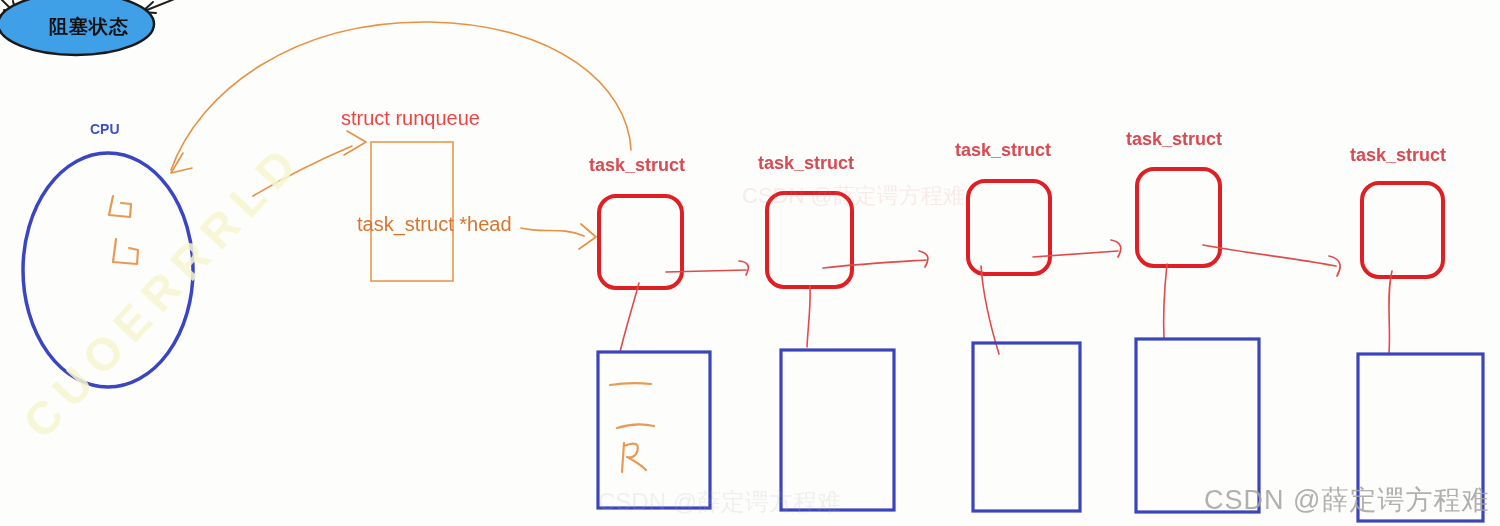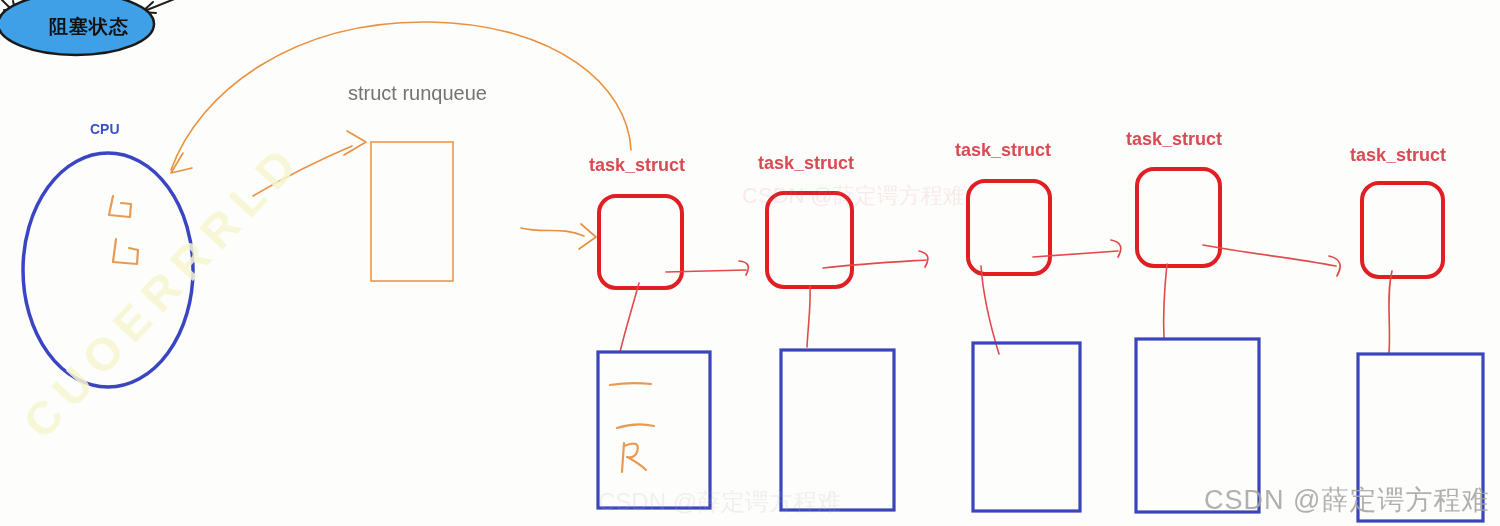--- a/index.html
+++ b/index.html
@@ -5,21 +5,21 @@
   html,body{margin:0;padding:0;background:#ffffff;}
   .stage{
     position:relative;width:1500px;height:526px;overflow:hidden;
     background:#fdfdfc;
     font-family:"Liberation Sans","DejaVu Sans",sans-serif;
   }
   .stage svg{position:absolute;left:0;top:0;}
   .lbl{position:absolute;white-space:nowrap;z-index:5;}
   .blocked-label{left:37px;top:14px;font-size:19px;font-weight:bold;color:#111;letter-spacing:1px;margin-left:12px;}
   .cpu-label{left:90px;top:121px;font-size:14px;font-weight:600;color:#3a50cc;}
-  .runqueue-label{left:341px;top:82px;font-size:20px;color:#737373;margin-left:7px;}
+  .runqueue-label{left:341px;top:107px;font-size:20px;color:#ef4444;}
   .head-label{left:357px;top:213px;font-size:20px;color:#d9742f;}
   .task-label{font-size:18px;font-weight:600;color:#d94a52;}
   .t1{left:589px;top:155px;} .t2{left:758px;top:153px;} .t3{left:955px;top:140px;}
   .t4{left:1126px;top:129px;} .t5{left:1350px;top:145px;}
   .watermark-main{left:1204px;top:482px;font-size:27px;color:rgba(165,165,165,0.88);letter-spacing:1px;z-index:6;}
   .watermark-ghost1{left:598px;top:486px;font-size:24px;color:rgba(175,175,175,0.18);z-index:6;}
   .watermark-ghost2{left:742px;top:181px;font-size:22px;color:rgba(214,130,130,0.14);z-index:6;}
   .watermark-diag{
     left:12px;top:412px;font-size:46px;font-weight:bold;letter-spacing:10px;
     color:rgba(246,246,208,0.85);transform:rotate(-47deg);transform-origin:0 0;z-index:1;
@@ -101,20 +101,21 @@
       <path d="M617,428 Q636,422 654,426"></path>
       <path d="M624,443 L622,472"></path>
       <path d="M624,446 Q641,439 637,452 Q634,459 627,457"></path>
       <path d="M629,458 Q640,464 646,470"></path>
     </g>
   </svg>
 
   <div class="lbl blocked-label">阻塞状态</div>
   <div class="lbl cpu-label">CPU</div>
   <div class="lbl runqueue-label">struct runqueue</div>
+  <div class="lbl head-label">task_struct *head</div>
 
   <div class="lbl task-label t1">task_struct</div>
   <div class="lbl task-label t2">task_struct</div>
   <div class="lbl task-label t3">task_struct</div>
   <div class="lbl task-label t4">task_struct</div>
   <div class="lbl task-label t5">task_struct</div>
 
   <div class="lbl watermark-main">CSDN @薛定谔方程难</div>
   <div class="lbl watermark-ghost1">CSDN @薛定谔方程难</div>
   <div class="lbl watermark-ghost2">CSDN @薛定谔方程难</div>

